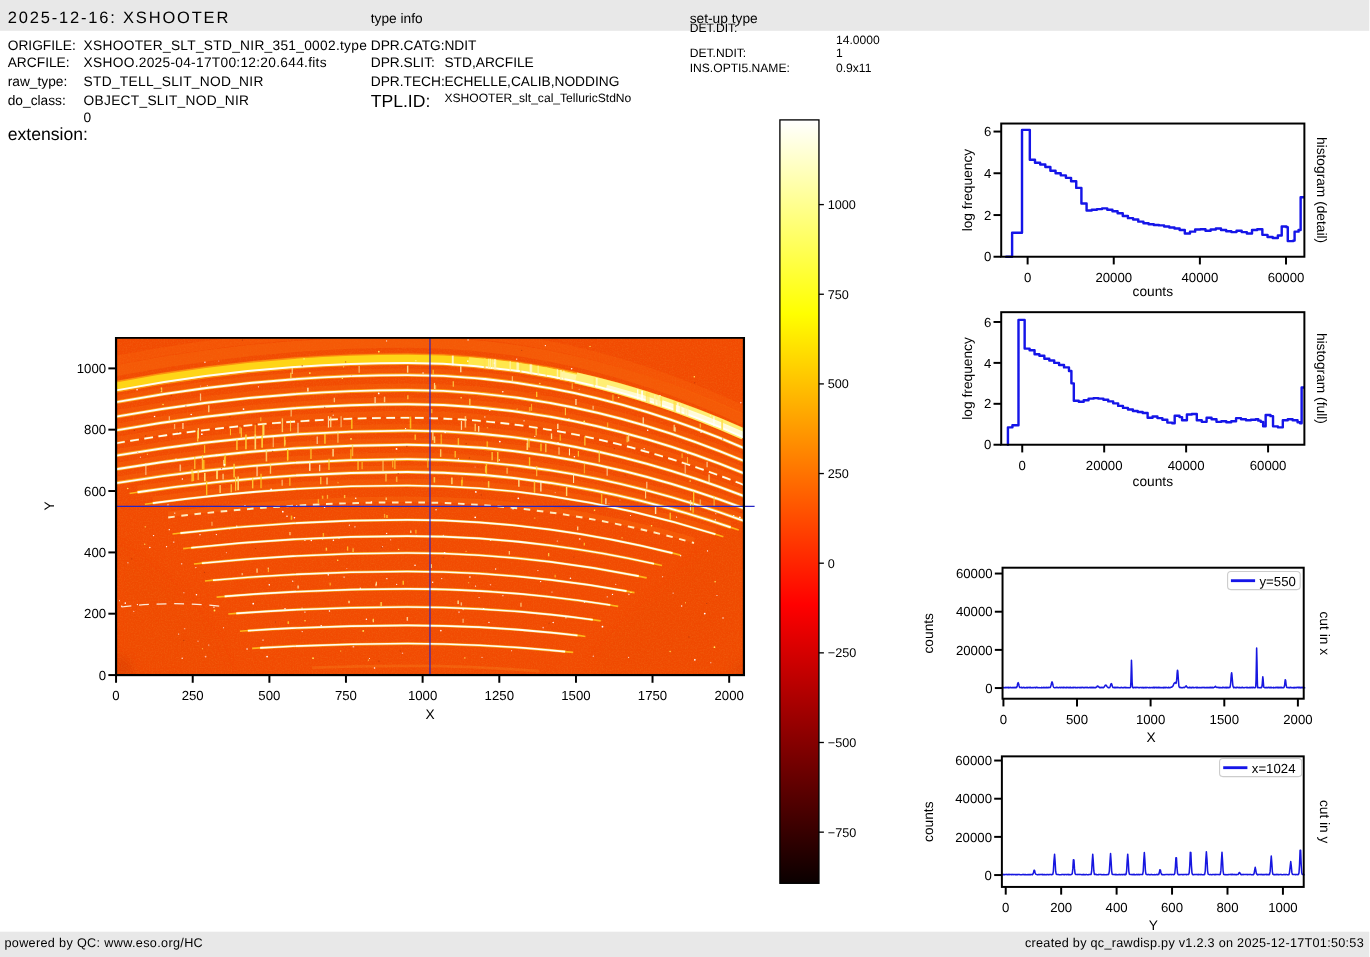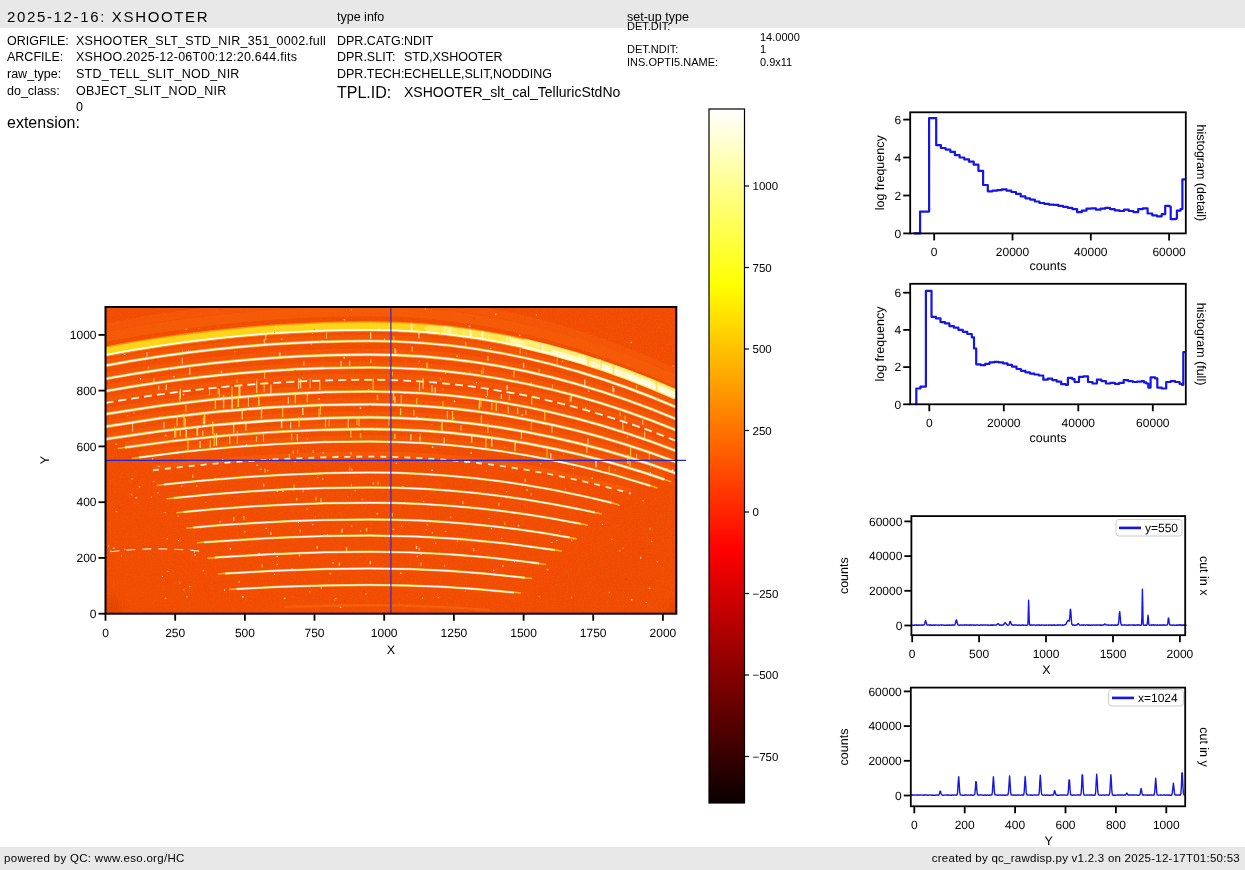--- a/index.html
+++ b/index.html
@@ -4,37 +4,37 @@
 body{width:1245px;height:870px;position:relative;font-family:"Liberation Sans",sans-serif;color:#000;overflow:hidden;}
 .abs{position:absolute;white-space:nowrap;line-height:1;}
 svg text{font-family:"Liberation Sans",sans-serif;fill:#000;text-rendering:geometricPrecision;}
 </style></head><body>
 <div class="abs" style="left:0;top:0;width:1245px;height:28px;background:#e8e8e8"></div>
 <div class="abs" style="left:0;top:847px;width:1245px;height:23px;background:#e8e8e8"></div>
 <div class="abs" style="left:7px;top:8.7px;font-size:15px;letter-spacing:1.65px">2025-12-16: XSHOOTER</div>
 <div class="abs" style="left:337px;top:11.0px;font-size:12.5px">type info</div>
 <div class="abs" style="left:627px;top:11.0px;font-size:12.5px">set-up type</div>
 <div class="abs" style="left:7px;top:34.5px;font-size:12.5px">ORIGFILE:</div>
-<div class="abs" style="left:76px;top:34.5px;font-size:12.5px;letter-spacing:0.25px">XSHOOTER_SLT_STD_NIR_351_0002.full</div>
+<div class="abs" style="left:76px;top:34.5px;font-size:12.5px;letter-spacing:0.25px">XSHOOTER_SLT_STD_NIR_351_0002.type</div>
 <div class="abs" style="left:7px;top:51.2px;font-size:12.5px">ARCFILE:</div>
-<div class="abs" style="left:76px;top:51.2px;font-size:12.5px;letter-spacing:0.25px">XSHOO.2025-12-06T00:12:20.644.fits</div>
+<div class="abs" style="left:76px;top:51.2px;font-size:12.5px;letter-spacing:0.25px">XSHOO.2025-04-17T00:12:20.644.fits</div>
 <div class="abs" style="left:7px;top:67.9px;font-size:12.5px">raw_type:</div>
 <div class="abs" style="left:76px;top:67.9px;font-size:12.5px;letter-spacing:0.25px">STD_TELL_SLIT_NOD_NIR</div>
 <div class="abs" style="left:7px;top:84.6px;font-size:12.5px">do_class:</div>
 <div class="abs" style="left:76px;top:84.6px;font-size:12.5px;letter-spacing:0.25px">OBJECT_SLIT_NOD_NIR</div>
 <div class="abs" style="left:7px;top:115px;font-size:16px">extension:</div>
 <div class="abs" style="left:76px;top:101.3px;font-size:12.5px;letter-spacing:0.25px">0</div>
 <div class="abs" style="left:337px;top:34.5px;font-size:12.5px">DPR.CATG:</div>
 <div class="abs" style="left:404px;top:34.5px;font-size:12.5px">NDIT</div>
 <div class="abs" style="left:337px;top:51.2px;font-size:12.5px">DPR.SLIT:</div>
-<div class="abs" style="left:404px;top:51.2px;font-size:12.5px">STD,XSHOOTER</div>
+<div class="abs" style="left:404px;top:51.2px;font-size:12.5px">STD,ARCFILE</div>
 <div class="abs" style="left:337px;top:67.9px;font-size:12.5px">DPR.TECH:</div>
-<div class="abs" style="left:404px;top:67.9px;font-size:12.5px">ECHELLE,SLIT,NODDING</div>
+<div class="abs" style="left:404px;top:67.9px;font-size:12.5px">ECHELLE,CALIB,NODDING</div>
 <div class="abs" style="left:337px;top:84.6px;font-size:16px">TPL.ID:</div>
-<div class="abs" style="left:404px;top:84.6px;font-size:14px">XSHOOTER_slt_cal_TelluricStdNo</div>
+<div class="abs" style="left:404px;top:84.6px;font-size:11px">XSHOOTER_slt_cal_TelluricStdNo</div>
 <div class="abs" style="left:627px;top:21px;font-size:11.0px">DET.DIT:</div>
 <div class="abs" style="left:760px;top:32.2px;font-size:11.0px">14.0000</div>
 <div class="abs" style="left:627px;top:44.4px;font-size:11.0px">DET.NDIT:</div>
 <div class="abs" style="left:760px;top:44.4px;font-size:11.0px">1</div>
 <div class="abs" style="left:627px;top:56.6px;font-size:11.0px">INS.OPTI5.NAME:</div>
 <div class="abs" style="left:760px;top:56.6px;font-size:11.0px">0.9x11</div>
 <div class="abs" style="left:4px;top:852.8px;font-size:11.5px;letter-spacing:0.3px">powered by QC: www.eso.org/HC</div>
 <div class="abs" style="right:5px;top:852.8px;font-size:11.5px;letter-spacing:0.25px">created by qc_rawdisp.py v1.2.3 on 2025-12-17T01:50:53</div>
 <svg width="1245" height="870" viewBox="0 0 1245 870" xmlns="http://www.w3.org/2000/svg" style="position:absolute;left:0;top:0">
 <defs>

